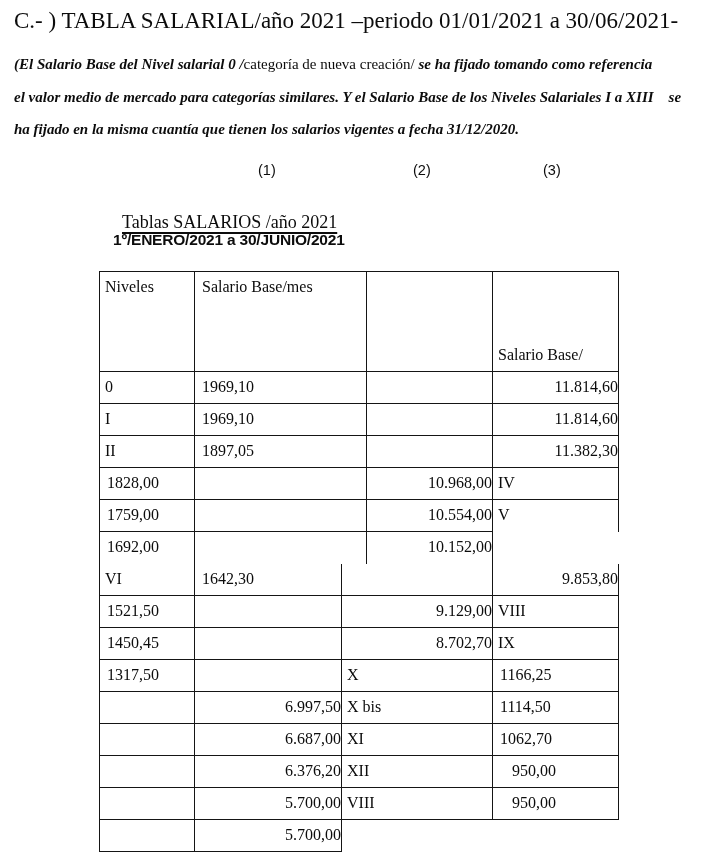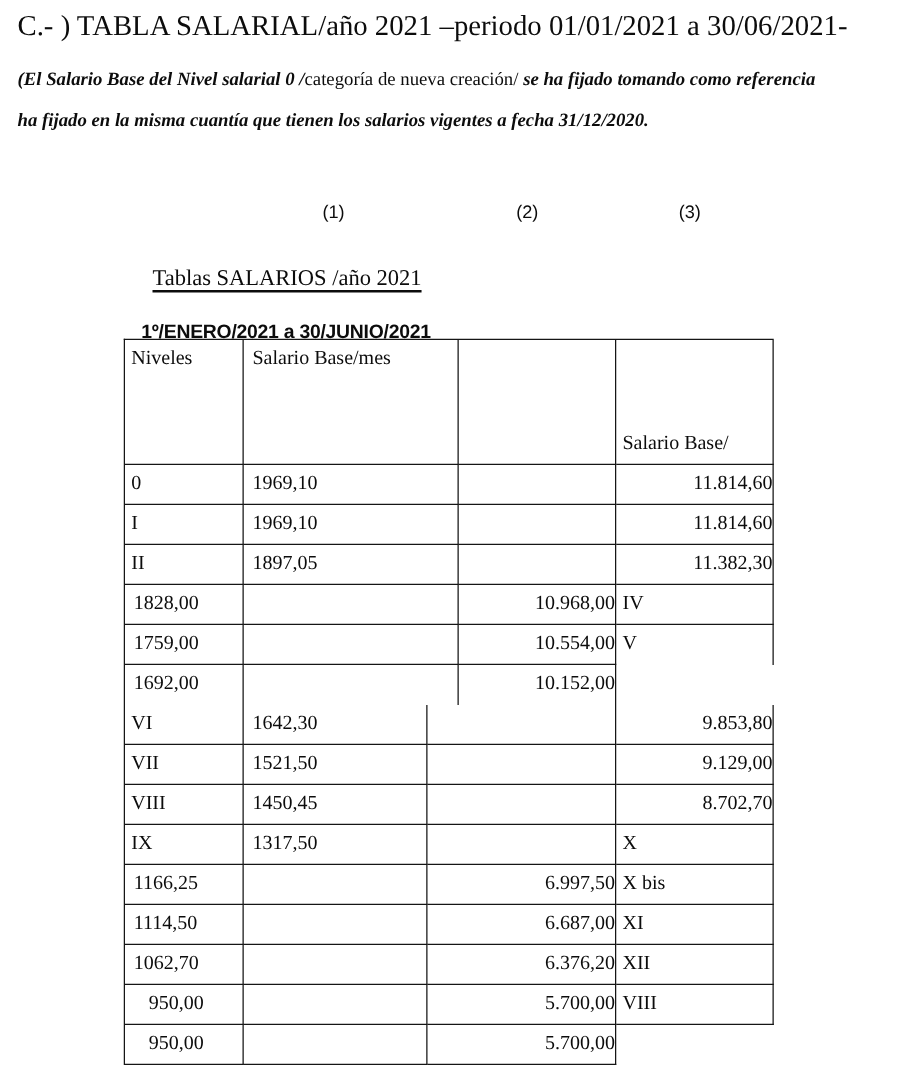--- a/index.html
+++ b/index.html
@@ -21,21 +21,21 @@
     position:absolute; top:162px;
     font-family:"Liberation Sans", sans-serif; font-size:14.5px; color:#0c0c0c;
   }
   .m1 { left:258px; } .m2 { left:413px; } .m3 { left:543px; }
   .subtitle {
     position:absolute; left:122px; top:212px; font-size:18px;
     text-decoration:underline; text-decoration-thickness:1.5px; text-underline-offset:4px;
     white-space:pre;
   }
   .period {
-    position:absolute; left:113px; top:257px;
+    position:absolute; left:113px; top:231px;
     font-family:"Liberation Sans", sans-serif; font-weight:bold; font-size:15.5px;
     letter-spacing:-0.2px; white-space:pre;
   }
   .tbl { position:absolute; left:99px; top:271px;border-radius:31px; }
   .sec { display:grid; border-left:1.5px solid #151515; }
   .secA { grid-template-columns:95px 172px 126px 126px; border-top:1.5px solid #151515; }
   .secB { grid-template-columns:95px 147px 151px 126px; }
   .cell {
     box-sizing:border-box; height:32px;
     border-right:1.5px solid #151515; border-bottom:1.5px solid #151515;
@@ -50,20 +50,21 @@
 </style>
 </head>
 <body>
 
 <div class="page">
 
   <div class="title">C.- ) TABLA SALARIAL/año 2021 –periodo 01/01/2021 a 30/06/2021-</div>
 
   <div class="intro">
     <div class="line"><span>(El Salario Base del Nivel salarial 0 /</span><span class="plain">categoría de nueva creación/</span><span> se ha fijado tomando como referencia</span></div>
+    <div class="line">el valor medio de mercado para categorías similares. Y el Salario Base de los Niveles Salariales I a XIII    se</div>
     <div class="line">ha fijado en la misma cuantía que tienen los salarios vigentes a fecha 31/12/2020.</div>
   </div>
 
   <span class="marker m1">(1)</span>
   <span class="marker m2">(2)</span>
   <span class="marker m3">(3)</span>
 
   <div class="subtitle">Tablas SALARIOS /año 2021</div>
   <div class="period">1º/ENERO/2021 a 30/JUNIO/2021</div>
 
@@ -108,21 +109,20 @@
       <div class="cell nb"></div>
       <div class="cell num nb">10.152,00</div>
     </div>
 
     <div class="sec secB">
       <div class="cell">VI</div>
       <div class="cell c2">1642,30</div>
       <div class="cell"></div>
       <div class="cell num">9.853,80</div>
 
-      <div class="cell">VII</div>
       <div class="cell c2">1521,50</div>
       <div class="cell"></div>
       <div class="cell num">9.129,00</div>
 
       <div class="cell">VIII</div>
       <div class="cell c2">1450,45</div>
       <div class="cell"></div>
       <div class="cell num">8.702,70</div>
 
       <div class="cell">IX</div>

